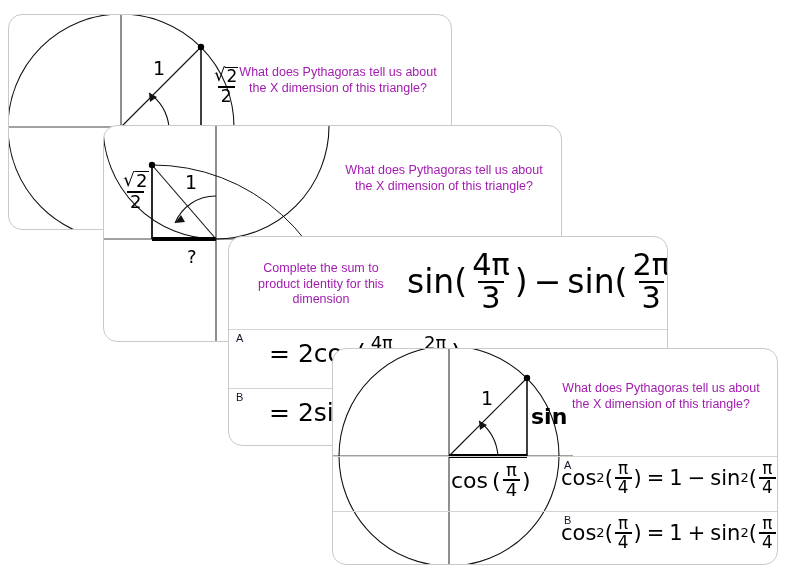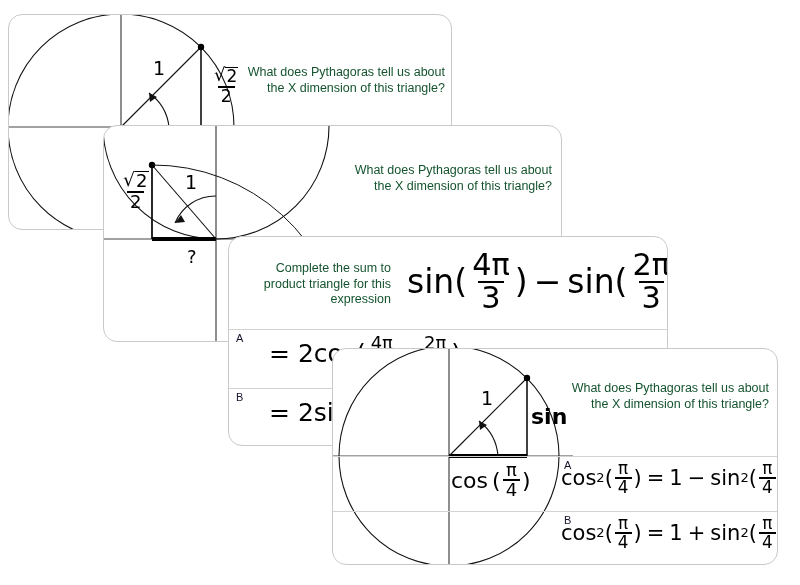--- a/index.html
+++ b/index.html
@@ -32,22 +32,22 @@
   }
 
   
   .qrow {
     position: relative;
     box-sizing: border-box;
     width: 100%;
   }
   .qtext {
     position: absolute;
-    text-align: right;
-    color: #14532d;
+    text-align: center;
+    color: #a21caf;
     font-family: "Liberation Sans", sans-serif;
     line-height: 1.25;
   }
 
   
   .arow {
     position: relative;
     box-sizing: border-box;
     border-top: 1px solid #d3d3d3;
     width: 100%;
@@ -190,21 +190,21 @@
 
       <div class="dlabel" style="left:83px; top:120px; font-size:18px;">?</div>
 
       <div class="qtext" style="left:232px; top:37px; width:216px; font-size:12.5px;">What does Pythagoras tell us about the X dimension of this triangle?</div>
     </div>
   </div>
 
   <div class="card" style="left:228px; top:236px; width:440px; height:210px;">
 
     <div class="qrow" style="height:92px;">
-      <div class="qtext" style="left:22px; top:24px; width:140px; font-size:12.5px;">Complete the sum to product triangle for this expression</div>
+      <div class="qtext" style="left:22px; top:24px; width:140px; font-size:12.5px;">Complete the sum to product identity for this dimension</div>
 
       <div class="dlabel" style="left:178px; top:13px; font-size:33px;">
         <span class="mathrow">
           <span>sin</span>
             <span>(</span>
           <span class="frac" style="font-size:0.92em;">
             <span class="num">4π</span>
             <span class="den">3</span>
           </span>
           <span>)</span>

